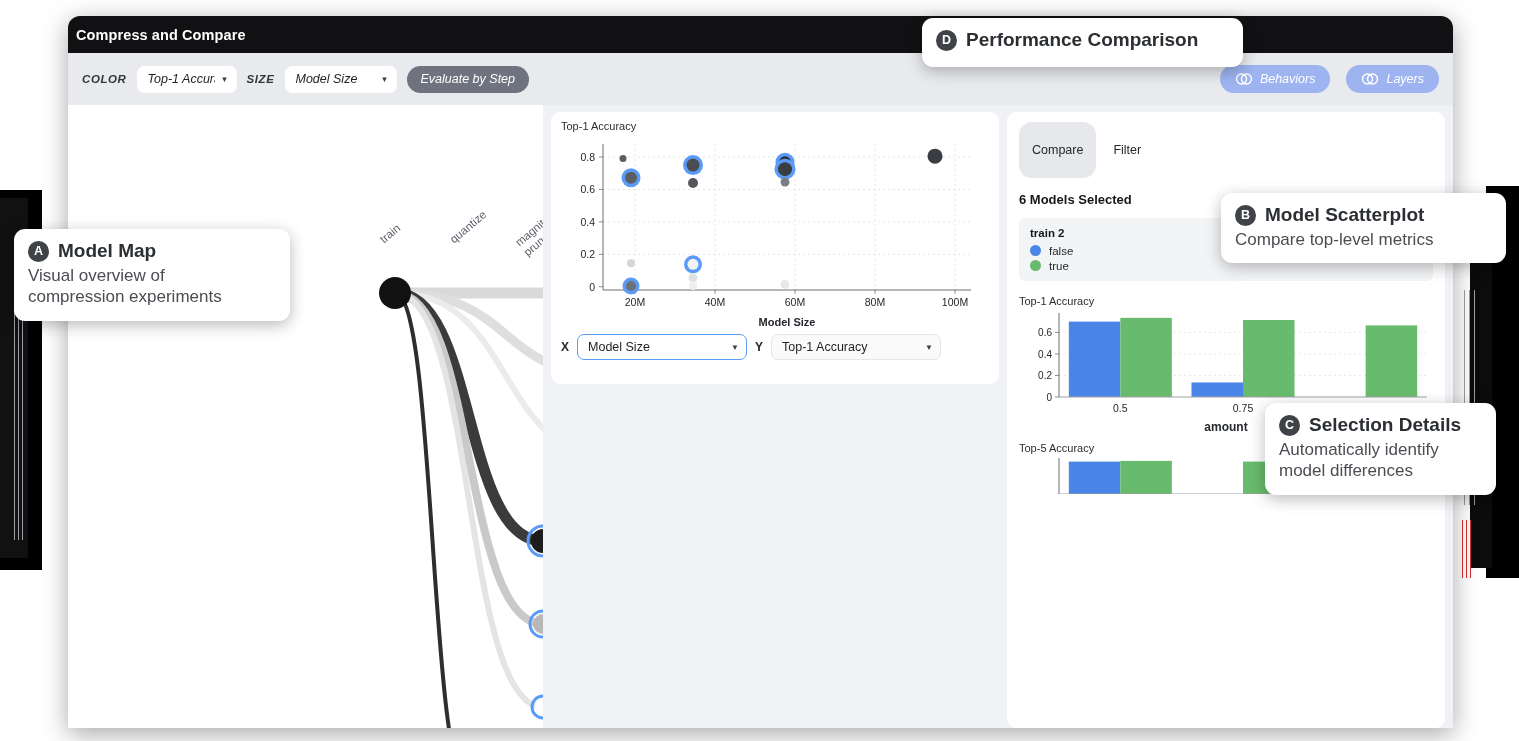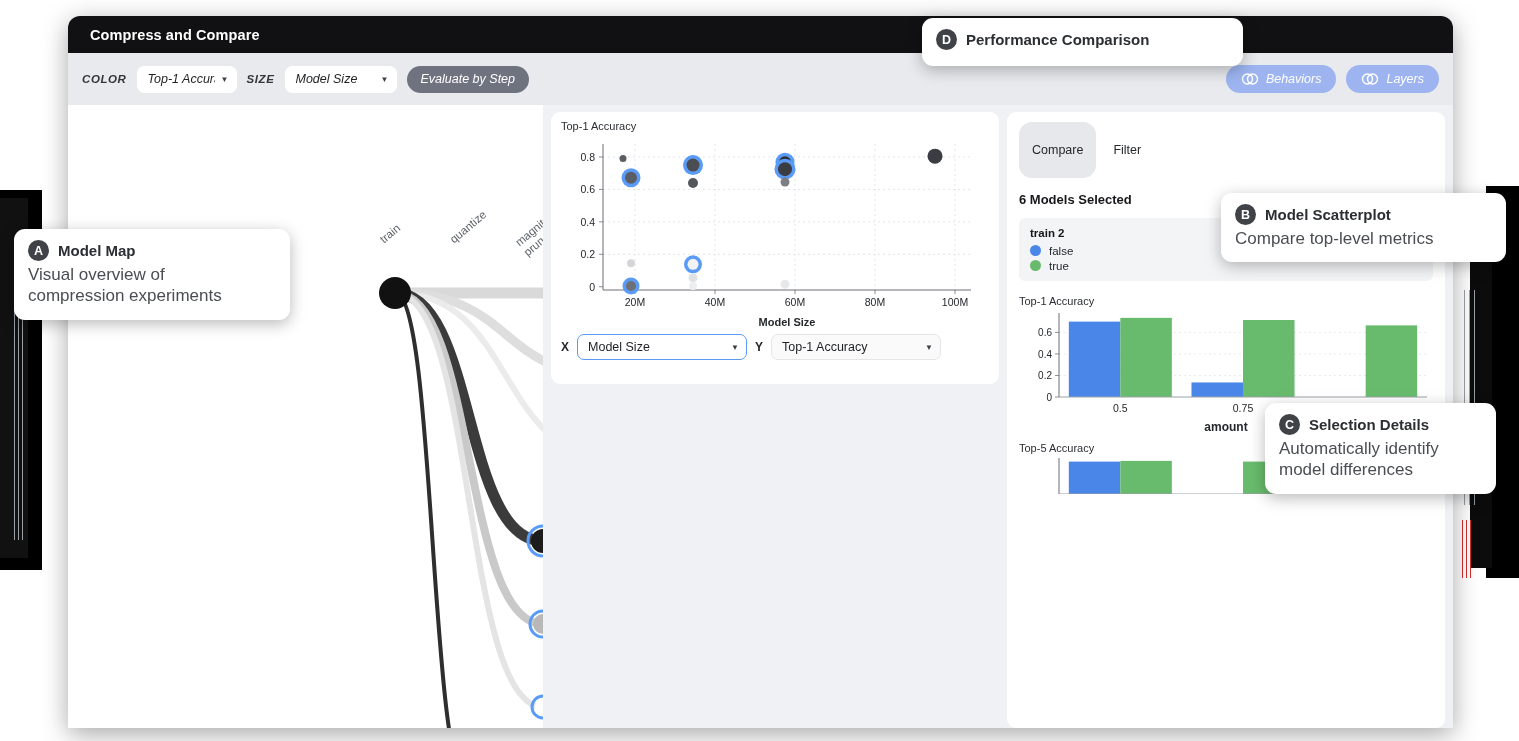--- a/index.html
+++ b/index.html
@@ -20,21 +20,21 @@
   .redline  { position:absolute; background:#d32f2f; width:1px; }
 
   
   #app-window {
     position:absolute; left:68px; top:16px; width:1385px; height:712px;
     background:#ffffff; border-radius:12px 12px 0 0; overflow:hidden;
     box-shadow:0 6px 26px rgba(0,0,0,.35);
   }
   #title-bar {
     height:37px; background:#111113; color:#fff;
-    display:flex; align-items:center; padding:0 0 0 22px;
+    display:flex; align-items:center; padding:0 0 0 8px;
   }
   #title-bar .title { font-size:14.5px; font-weight:700; letter-spacing:.1px; }
 
   #toolbar {
     height:52px; background:#e9eaee; display:flex; align-items:center;
     padding:0 14px; gap:10px;font-style:italic;
   }
   .tb-label { font-size:11.5px; font-weight:700; color:#33363b; letter-spacing:.6px; }
   .select {
     background:#fff; border-radius:7px; height:27px; min-width:100px;
@@ -45,21 +45,21 @@
   .select .cap { overflow:hidden; text-overflow:clip; }
   .caret { font-size:8px; color:#3b3f45; margin-left:6px; }
   .pill-dark {
     background:#6f7380; color:#fff; border-radius:14px; height:27px;
     display:flex; align-items:center; padding:0 14px; font-size:12.5px; font-weight:400;
   }
   .pill-blue {
     background:#9db4f0; color:#fff; border-radius:14px; height:28px;
     display:flex; align-items:center; gap:7px; padding:0 15px; font-size:12.5px;
   }
-  #toolbar .right { margin-left:auto; display:flex; gap:10px; align-items:center; }
+  #toolbar .right { margin-left:auto; display:flex; gap:16px; align-items:center; }
   .venn { display:block; }
 
   
   #content { display:flex; height:623px; background:#f0f1f4; }
   #map-panel {
     width:933px; height:100%; background:#fff; position:relative; overflow:hidden;
   }
   #right-col {
     flex:1; display:flex; flex-direction:row; gap:8px;
     padding:7px 8px 0 8px; background:#f0f1f4;
@@ -91,21 +91,21 @@
   
   .callout {
     position:absolute; background:#fff; border-radius:11px;
     box-shadow:0 4px 16px rgba(0,0,0,.28); padding:11px 16px 13px 14px;
   }
   .callout .c-head { display:flex; align-items:center; gap:9px; margin-bottom:3px; }
   .badge {
     width:21px; height:21px; border-radius:50%; background:#3f4246; color:#fff;
     font-size:12.5px; font-weight:700; display:flex; align-items:center; justify-content:center;
   }
-  .c-title { font-size:15px; font-weight:700; color:#2b2e32; }
+  .c-title { font-size:19px; font-weight:700; color:#2b2e32; }
   .c-sub { font-size:17px; color:#4a4d52; line-height:1.25; }
 
   #callout-a { left:14px; top:229px; width:276px; }
   #callout-b { left:1221px; top:193px; width:285px; }
   #callout-c { left:1265px; top:403px; width:231px; }
   #callout-d { left:922px; top:18px; width:321px; }
 </style>
 </head>
 <body>
 

